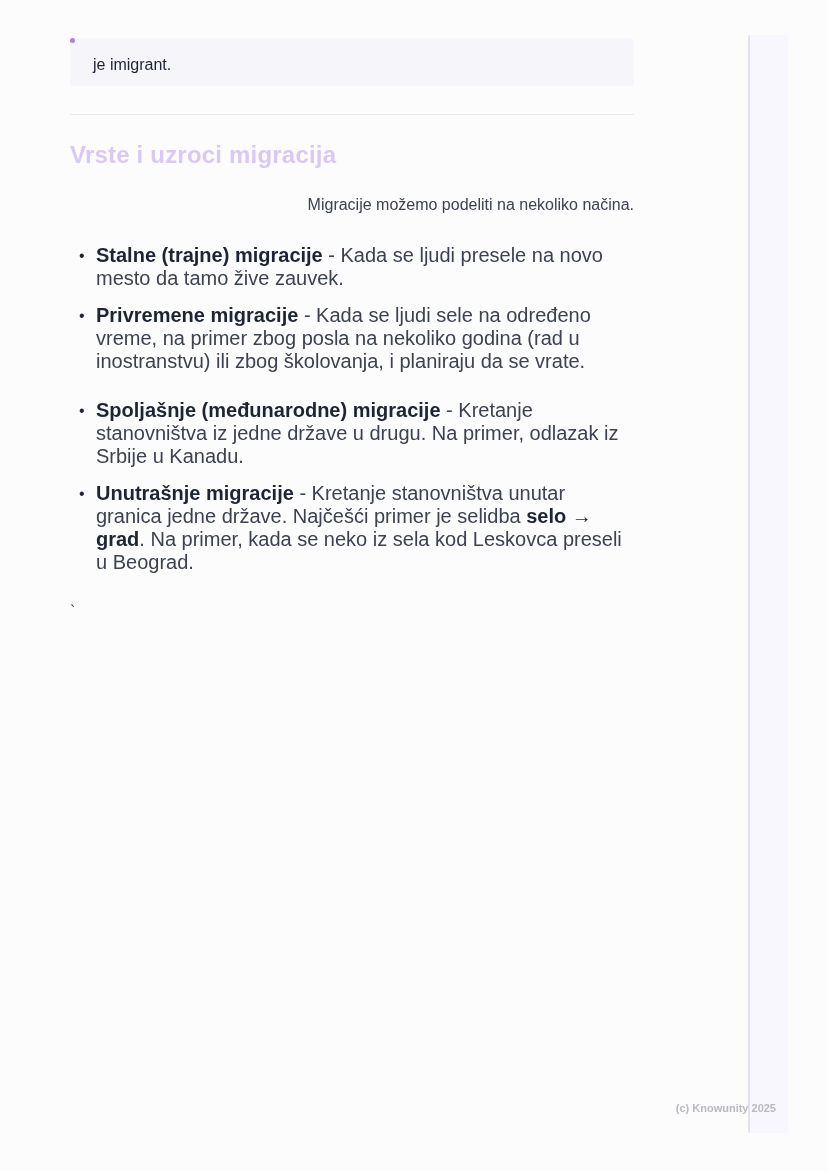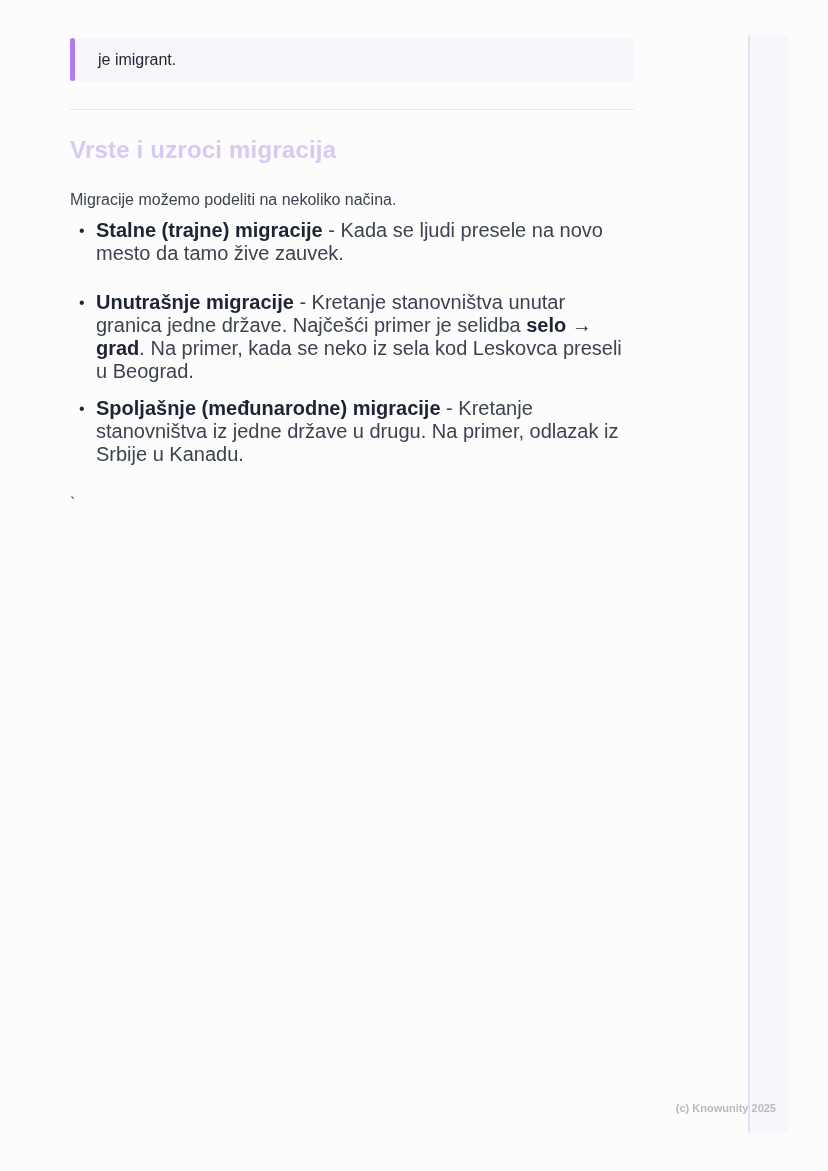--- a/index.html
+++ b/index.html
@@ -19,20 +19,21 @@
     top: 38px;
     width: 564px;
   }
   .callout {
     display: flex;
     background: var(--callout-bg, #f6f5f9);
     border-radius: 4px;
     min-height: 42px;
     margin-bottom: 28px;
     overflow: visible;
+    flex-direction: column;
   }
   .callout-bar {
     width: 5px;
     flex: 0 0 5px;
     border-radius: 3px;
     background: var(--accent, #b07af0);
   }
   .callout-text {
     padding: 12px 16px 12px 23px;
     font-size: 16px;
@@ -48,21 +49,22 @@
     font-size: 24px;
     font-weight: bold;
     color: var(--heading, #d9c8f3);
     letter-spacing: 0.2px;
     margin-bottom: 24px;
   }
   p.intro {
     font-size: 16px;
     line-height: 23px;
     color: var(--text, #3c4250);
-    margin-bottom: 8px;
+    margin-bottom: 28px;
+    text-align: right;
   }
   h3.sub-heading {
     font-size: 16.5px;
     font-weight: bold;
     color: var(--text-strong, #1d2433);
     margin-bottom: 21px;
   }
   ul.bullet-list {
     list-style: none;
     margin-bottom: 26px;
@@ -127,27 +129,28 @@
 
   <hr class="divider">
 
   <h2 class="page-heading">Vrste i uzroci migracija</h2>
 
   <p class="intro">Migracije možemo podeliti na nekoliko načina.</p>
 
   <section>
     <ul class="bullet-list">
         <li><strong>Stalne (trajne) migracije</strong><span> - Kada se ljudi presele na novo mesto da tamo žive zauvek.</span></li>
+        <li><strong>Privremene migracije</strong><span> - Kada se ljudi sele na određeno vreme, na primer zbog posla na nekoliko godina (rad u inostranstvu) ili zbog školovanja, i planiraju da se vrate.</span></li>
       </ul>
   </section>
 
   <section>
     <ul class="bullet-list">
+        <li><strong>Spoljašnje (međunarodne) migracije</strong><span> - Kretanje stanovništva iz jedne države u drugu. Na primer, odlazak iz Srbije u Kanadu.</span></li>
         <li><strong>Unutrašnje migracije</strong><span> - Kretanje stanovništva unutar granica jedne države. Najčešći primer je selidba </span><strong>selo → grad</strong><span>. Na primer, kada se neko iz sela kod Leskovca preseli u Beograd.</span></li>
-        <li><strong>Spoljašnje (međunarodne) migracije</strong><span> - Kretanje stanovništva iz jedne države u drugu. Na primer, odlazak iz Srbije u Kanadu.</span></li>
       </ul>
   </section>
 
   <div class="stray-char">`</div>
 
 </div>
 
 <div class="footer-credit">(c) Knowunity 2025</div>
 
 </body></html>

